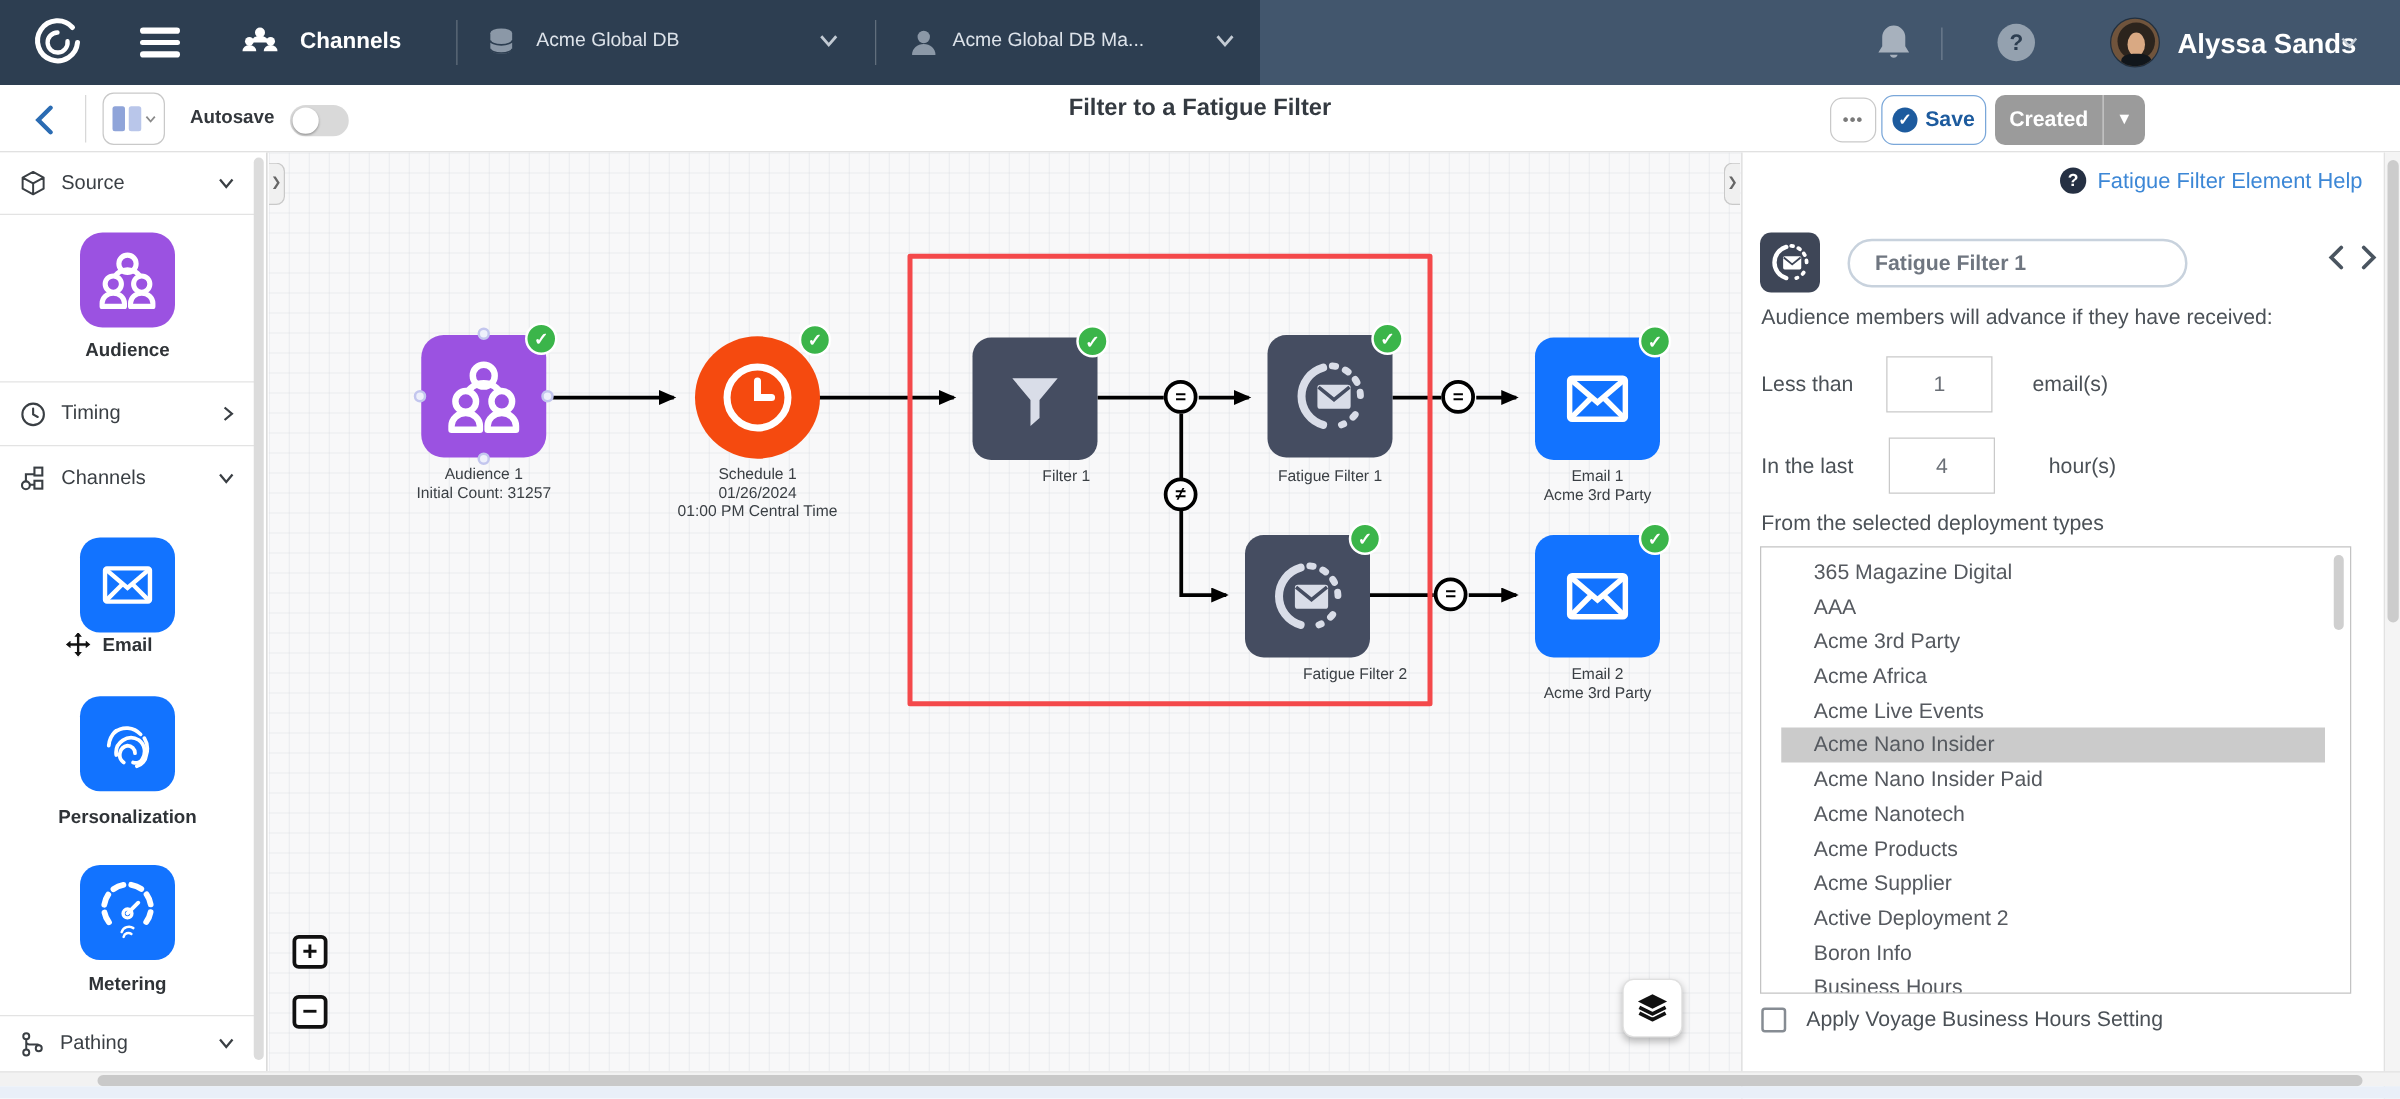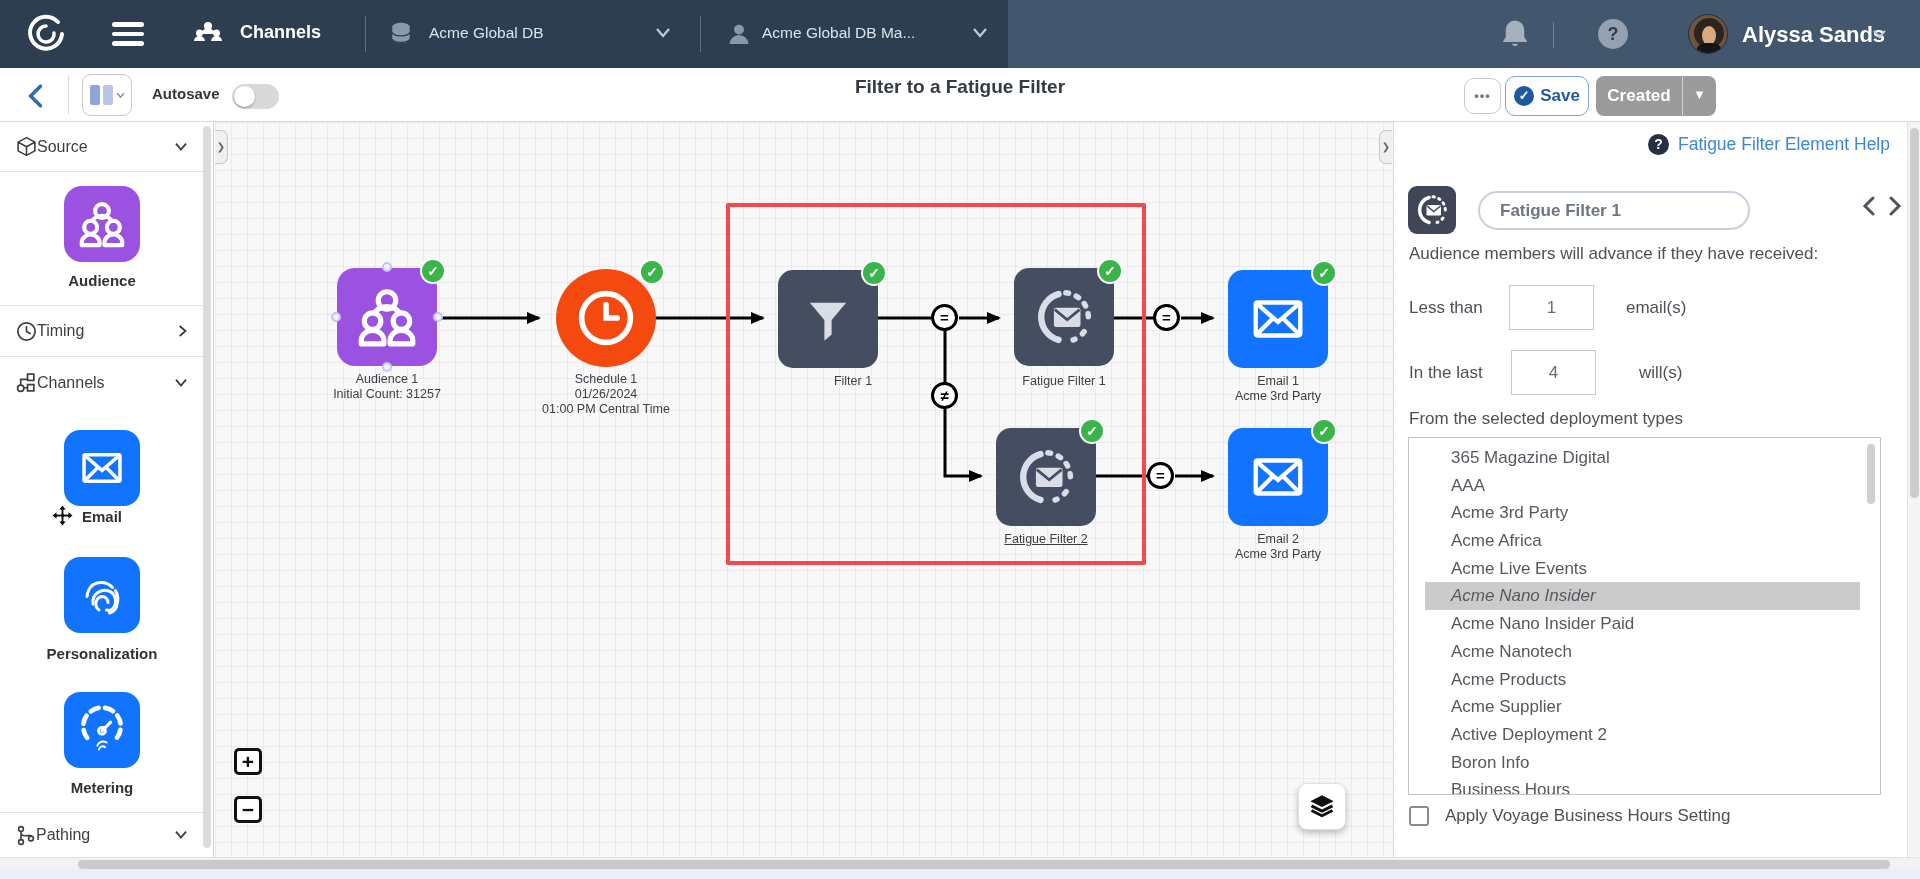--- a/index.html
+++ b/index.html
@@ -33,21 +33,21 @@
   .doc-saved { position:absolute; left:0; top:33px; width:1920px; text-align:center; font-size:14px; font-weight:bold; font-style:italic; color:#343a41; }
   .more-btn { position:absolute; left:1464px; top:10px; width:37px; height:36px; border:1px solid #c9c9c9; border-radius:10px; background:#fff; color:#7a7a7a; font-size:13px; letter-spacing:1px; text-align:center; line-height:33px; font-weight:bold; }
   .save-btn { position:absolute; left:1505px; top:8px; width:84px; height:40px; border:1.5px solid #7aa7d9; border-radius:10px; background:#fff; display:flex; align-items:center; justify-content:center; gap:6px; color:#1d5b9e; font-size:17px; font-weight:bold; }
   .save-check { width:20px; height:20px; border-radius:50%; background:#1d5b9e; color:#fff; font-size:13px; line-height:20px; text-align:center; font-weight:bold; }
   .created-btn { position:absolute; left:1596px; top:8px; width:120px; height:40px; border-radius:8px; background:#9b9b9b; display:flex; }
   .created-main { width:86px; color:#fff; font-size:17px; font-weight:bold; text-align:center; line-height:40px; }
   .created-caret { width:34px; border-left:1px solid rgba(255,255,255,.5); color:#fff; text-align:center; line-height:38px; font-size:13px; }
 
   
   .sidebar { position:absolute; left:0; top:122px; width:214px; height:735px; background:#fff; border-right:1px solid #cfcfcf; }
-  .sb-header { position:absolute; left:0; width:204px; display:flex; align-items:center; padding:0 16px; border-bottom:1px solid #e3e3e3; font-size:16px; color:#3a3f44; }
+  .sb-header { position:absolute; left:0; width:204px; display:flex; align-items:center; padding:0 16px; gap:12px; border-bottom:1px solid #e3e3e3; font-size:16px; color:#3a3f44; }
   .sb-header .chev { margin-left:auto; color:#3a3f44; font-size:13px; }
   .sb-icon-sq { position:absolute; left:64px; width:76px; height:76px; border-radius:16px; display:flex; align-items:center; justify-content:center; }
   .sb-label { position:absolute; left:0; width:204px; text-align:center; font-weight:bold; font-size:15px; color:#2f3337; }
   .sb-scroll { position:absolute; right:2px; top:4px; width:8px; height:722px; background:#dcdcdc; border-radius:4px; }
 
   
   .canvas { position:absolute; left:215px; top:122px; width:1178px; height:735px; background:#f8f8f9;
     background-image:linear-gradient(rgba(213,216,222,.4) 1px, transparent 1px), linear-gradient(90deg, rgba(213,216,222,.4) 1px, transparent 1px);
     background-size:16px 16px; overflow:hidden; }
   .node { position:absolute; width:100px; height:98px; border-radius:15px; display:flex; align-items:center; justify-content:center; }
@@ -74,21 +74,21 @@
   .ff-icon { position:absolute; left:14px; top:64px; width:48px; height:48px; background:#3e4657; border-radius:9px; display:flex; align-items:center; justify-content:center; }
   .pill-input { position:absolute; left:84px; top:69px; width:272px; height:39px; border:2px solid #c8d2dd; border-radius:20px; padding:0 20px; font-size:17px; font-weight:bold; color:#6f7680; font-family:"Liberation Sans",sans-serif; background:#fff; }
   .nav-arrows { position:absolute; left:468px; top:74px; display:flex; gap:12px; }
   .intro-text { position:absolute; left:15px; top:122px; width:500px; }
   .num-row-label { position:absolute; left:15px; line-height:45px; }
   .num-input { position:absolute; width:85px; height:45px; border:1px solid #c9c9c9; text-align:center; font-size:17px; color:#6a6f76; font-family:"Liberation Sans",sans-serif; background:#fff; }
   .num-suffix { position:absolute; line-height:45px; }
   .dep-heading { position:absolute; left:15px; top:287px; }
   .dep-list { position:absolute; left:14px; top:315px; width:473px; height:358px; border:1px solid #c3c3c3; overflow:hidden; padding-top:6px; }
   .dep-item { height:27.7px; line-height:27.7px; padding-left:26px; color:#55595f; margin:0 20px 0 16px; }
-  .dep-item.selected { background:#cbcbcb;font-style:italic; }
+  .dep-item.selected { background:#cbcbcb; }
   .dep-scroll { position:absolute; right:5px; top:6px; width:8px; height:60px; background:#cfcfcf; border-radius:4px; }
   .cb-row { position:absolute; left:15px; top:684px; display:flex; align-items:center; gap:16px; }
   .cb-box { width:20px; height:20px; border:2px solid #868c93; border-radius:3px; background:#fff; }
 
   
   .hscroll { position:absolute; left:0; top:857px; width:1920px; height:12px; background:#f2f2f2; border-top:1px solid #e2e2e2; }
   .hscroll .thumb { position:absolute; left:78px; top:1.5px; width:1812px; height:9px; background:#c9c9c9; border-radius:5px; }
   .vscroll { position:absolute; left:1907px; top:122px; width:13px; height:757px; background:#f4f4f4; border-left:1px solid #e2e2e2; }
   .vscroll .thumb { position:absolute; left:2px; top:6px; width:9px; height:370px; background:#cccccc; border-radius:5px; }
   .bottom-strip { position:absolute; left:0; top:869px; width:1920px; height:10px; background:#e9eff8; }
@@ -412,21 +412,21 @@
       <g fill="none" stroke="#d9dde8" stroke-linecap="round">
         <path d="M30 11 A 26 26 0 0 0 30 61" stroke-width="7"></path>
         <path d="M38 9.5 A 27 27 0 0 1 62 42" stroke-width="6" stroke-dasharray="3 9"></path>
         <path d="M58 52 a27 27 0 0 1 -12 9" stroke-width="6" stroke-dasharray="3 10"></path>
       </g>
       <rect x="25" y="26" width="29" height="21" rx="2.5" fill="#d9dde8"></rect>
       <path d="M26 28 39.5 39 53 28" fill="none" stroke="#454d61" stroke-width="3"></path>
     </svg>
     <div class="check">✓</div>
   </div>
-  <div class="node-label" style="left:721px; top:410px;text-decoration:underline;">
+  <div class="node-label" style="left:759px; top:410px;">
     <div>Fatigue Filter 2</div>
   </div>
 
   <div class="node blue" style="left:1013px; top:148px;">
     <svg width="62" height="62" viewBox="0 0 64 64">
       <g fill="none" stroke="#fff" stroke-width="4.5">
         <rect x="9" y="15" width="46" height="34" rx="2"></rect>
         <path d="M11 17 32 35 53 17 M11 47 26 32 M53 47 38 32"></path>
       </g>
     </svg>
@@ -498,21 +498,21 @@
   </div>
 
   <div class="intro-text">Audience members will advance if they have received:</div>
 
   <div class="num-row-label" style="top:163px;">Less than</div>
   <input class="num-input" style="left: 115px; top: 163px;" type="text" value="1">
   <div class="num-suffix" style="left:232px; top:163px;">email(s)</div>
 
   <div class="num-row-label" style="top:228px;">In the last</div>
   <input class="num-input" style="left: 117px; top: 228px;" type="text" value="4">
-  <div class="num-suffix" style="left:245px; top:228px;">will(s)</div>
+  <div class="num-suffix" style="left:245px; top:228px;">hour(s)</div>
 
   <div class="dep-heading">From the selected deployment types</div>
 
   <div class="dep-list">
     <div class="dep-scroll"></div>
   <div class="dep-item">365 Magazine Digital</div>
       <div class="dep-item">AAA</div>
       <div class="dep-item">Acme 3rd Party</div>
       <div class="dep-item">Acme Africa</div>
       <div class="dep-item">Acme Live Events</div>

